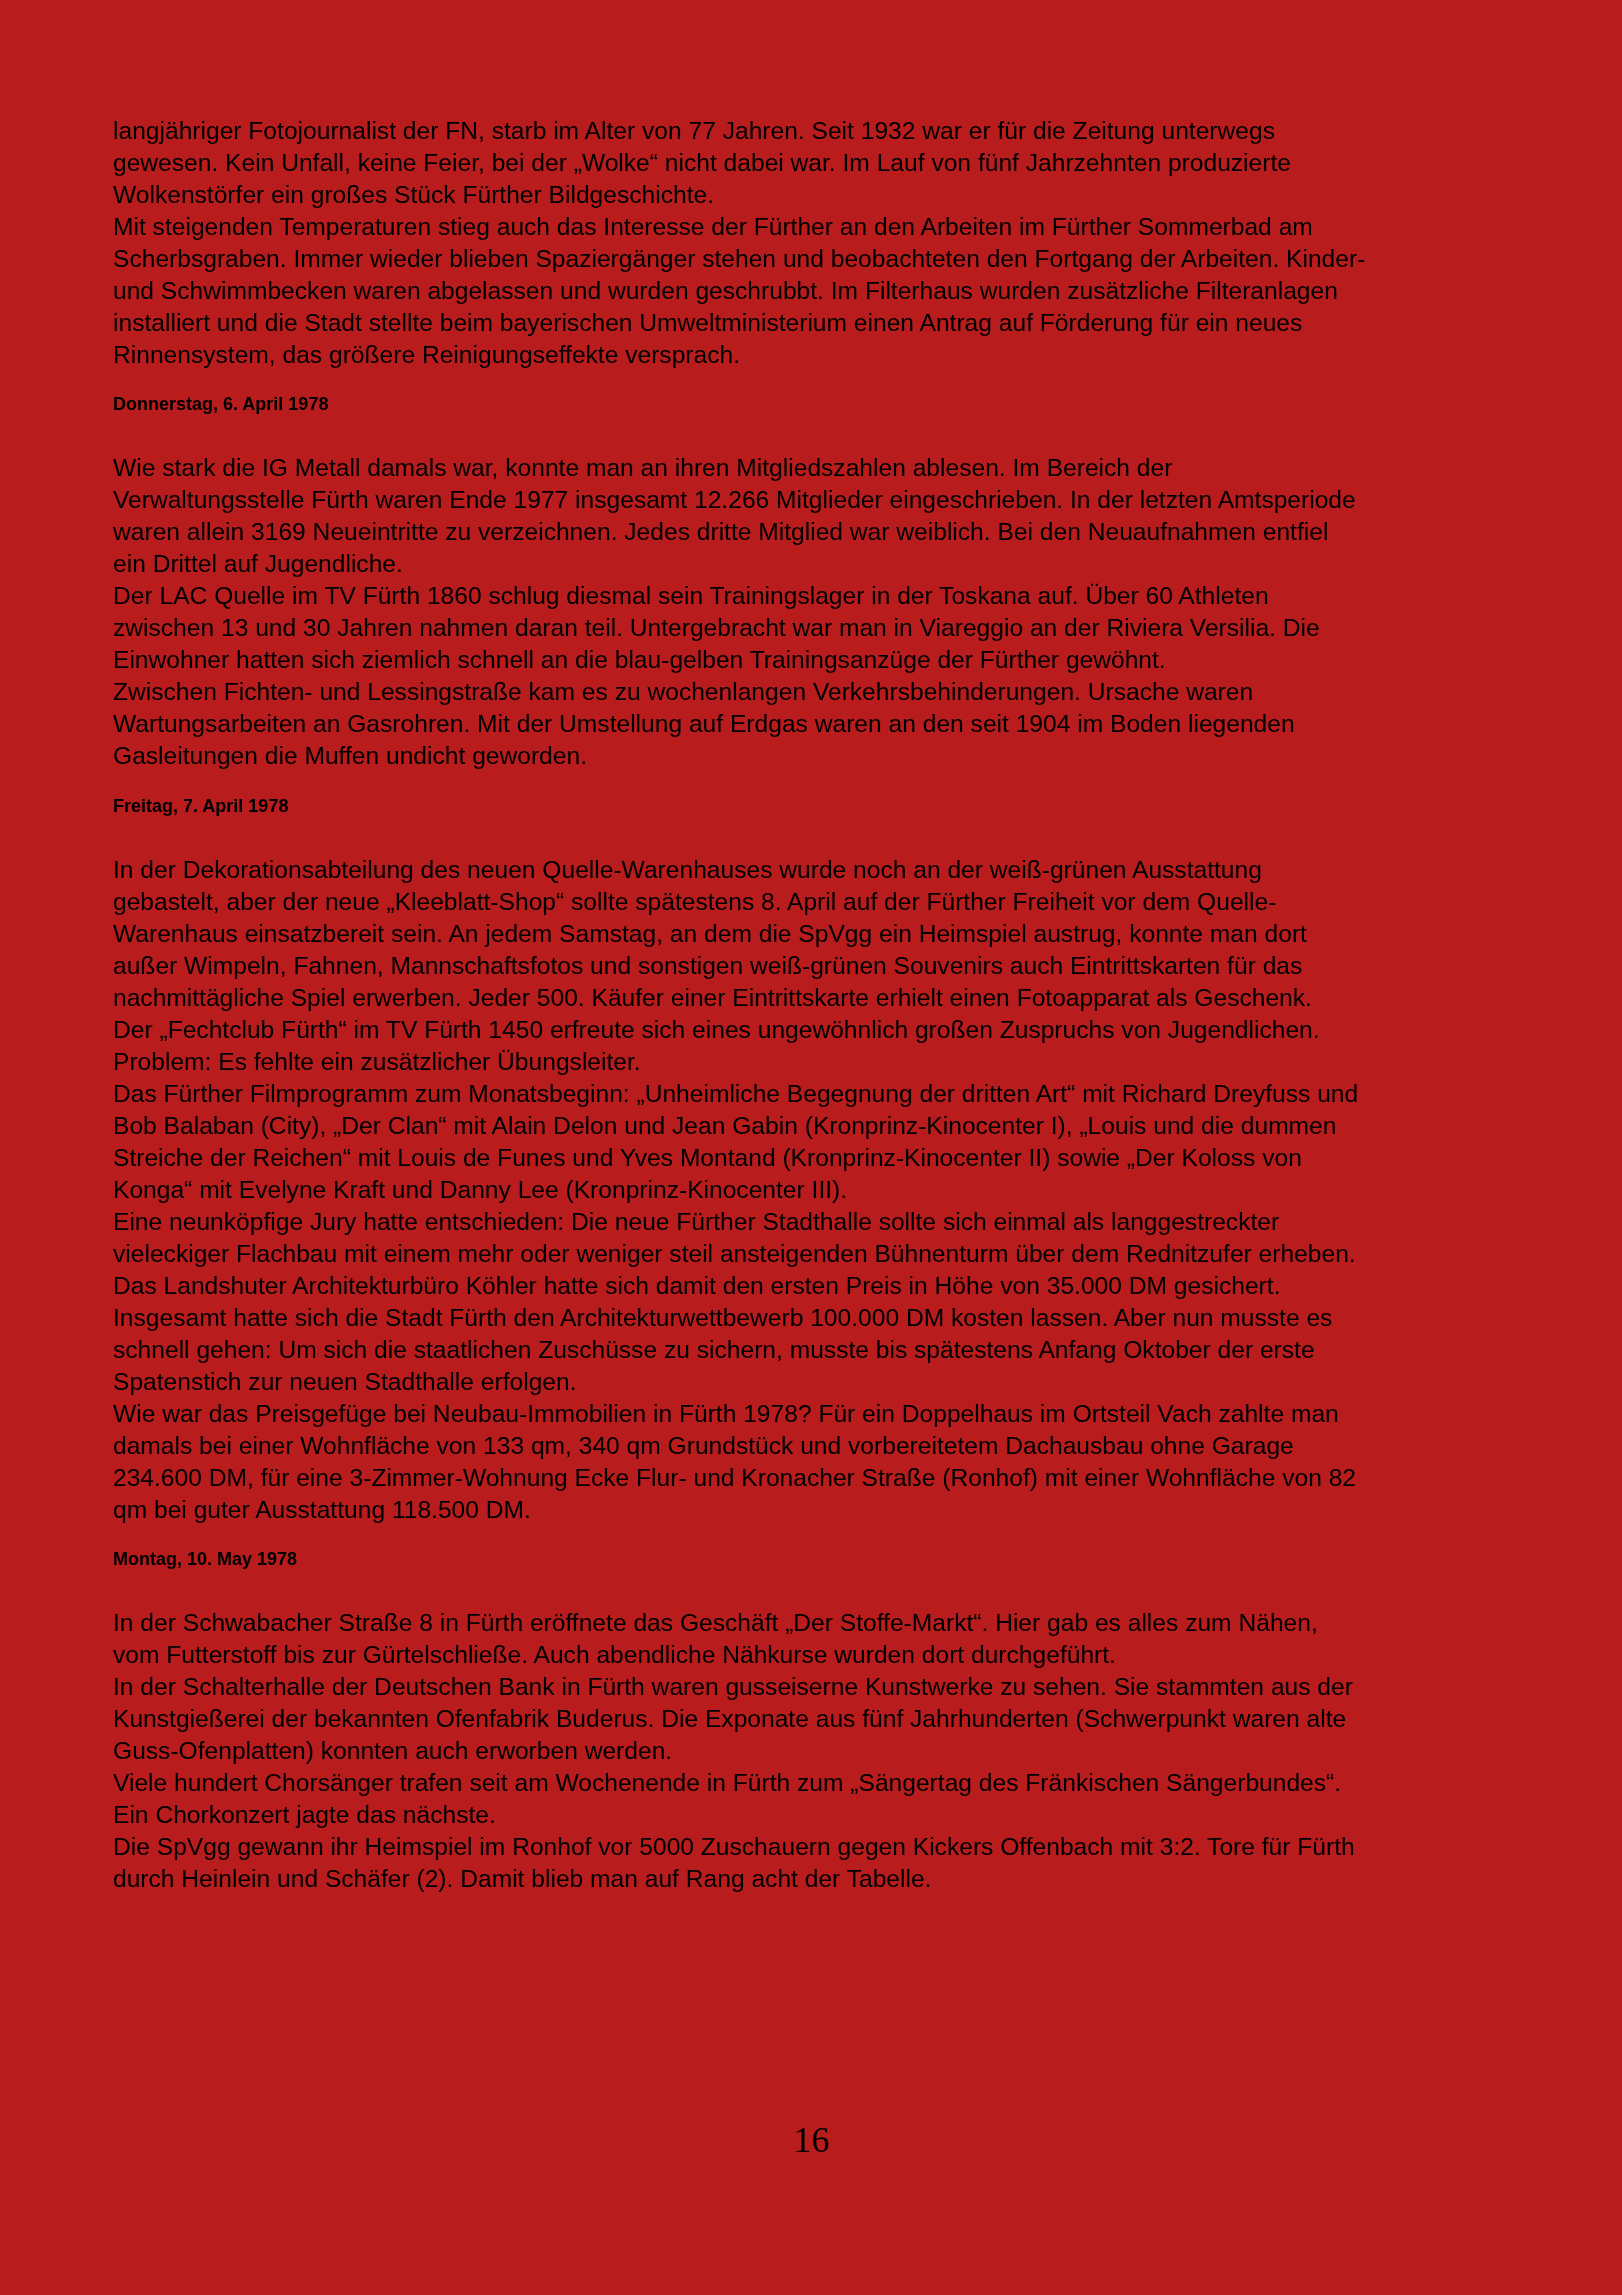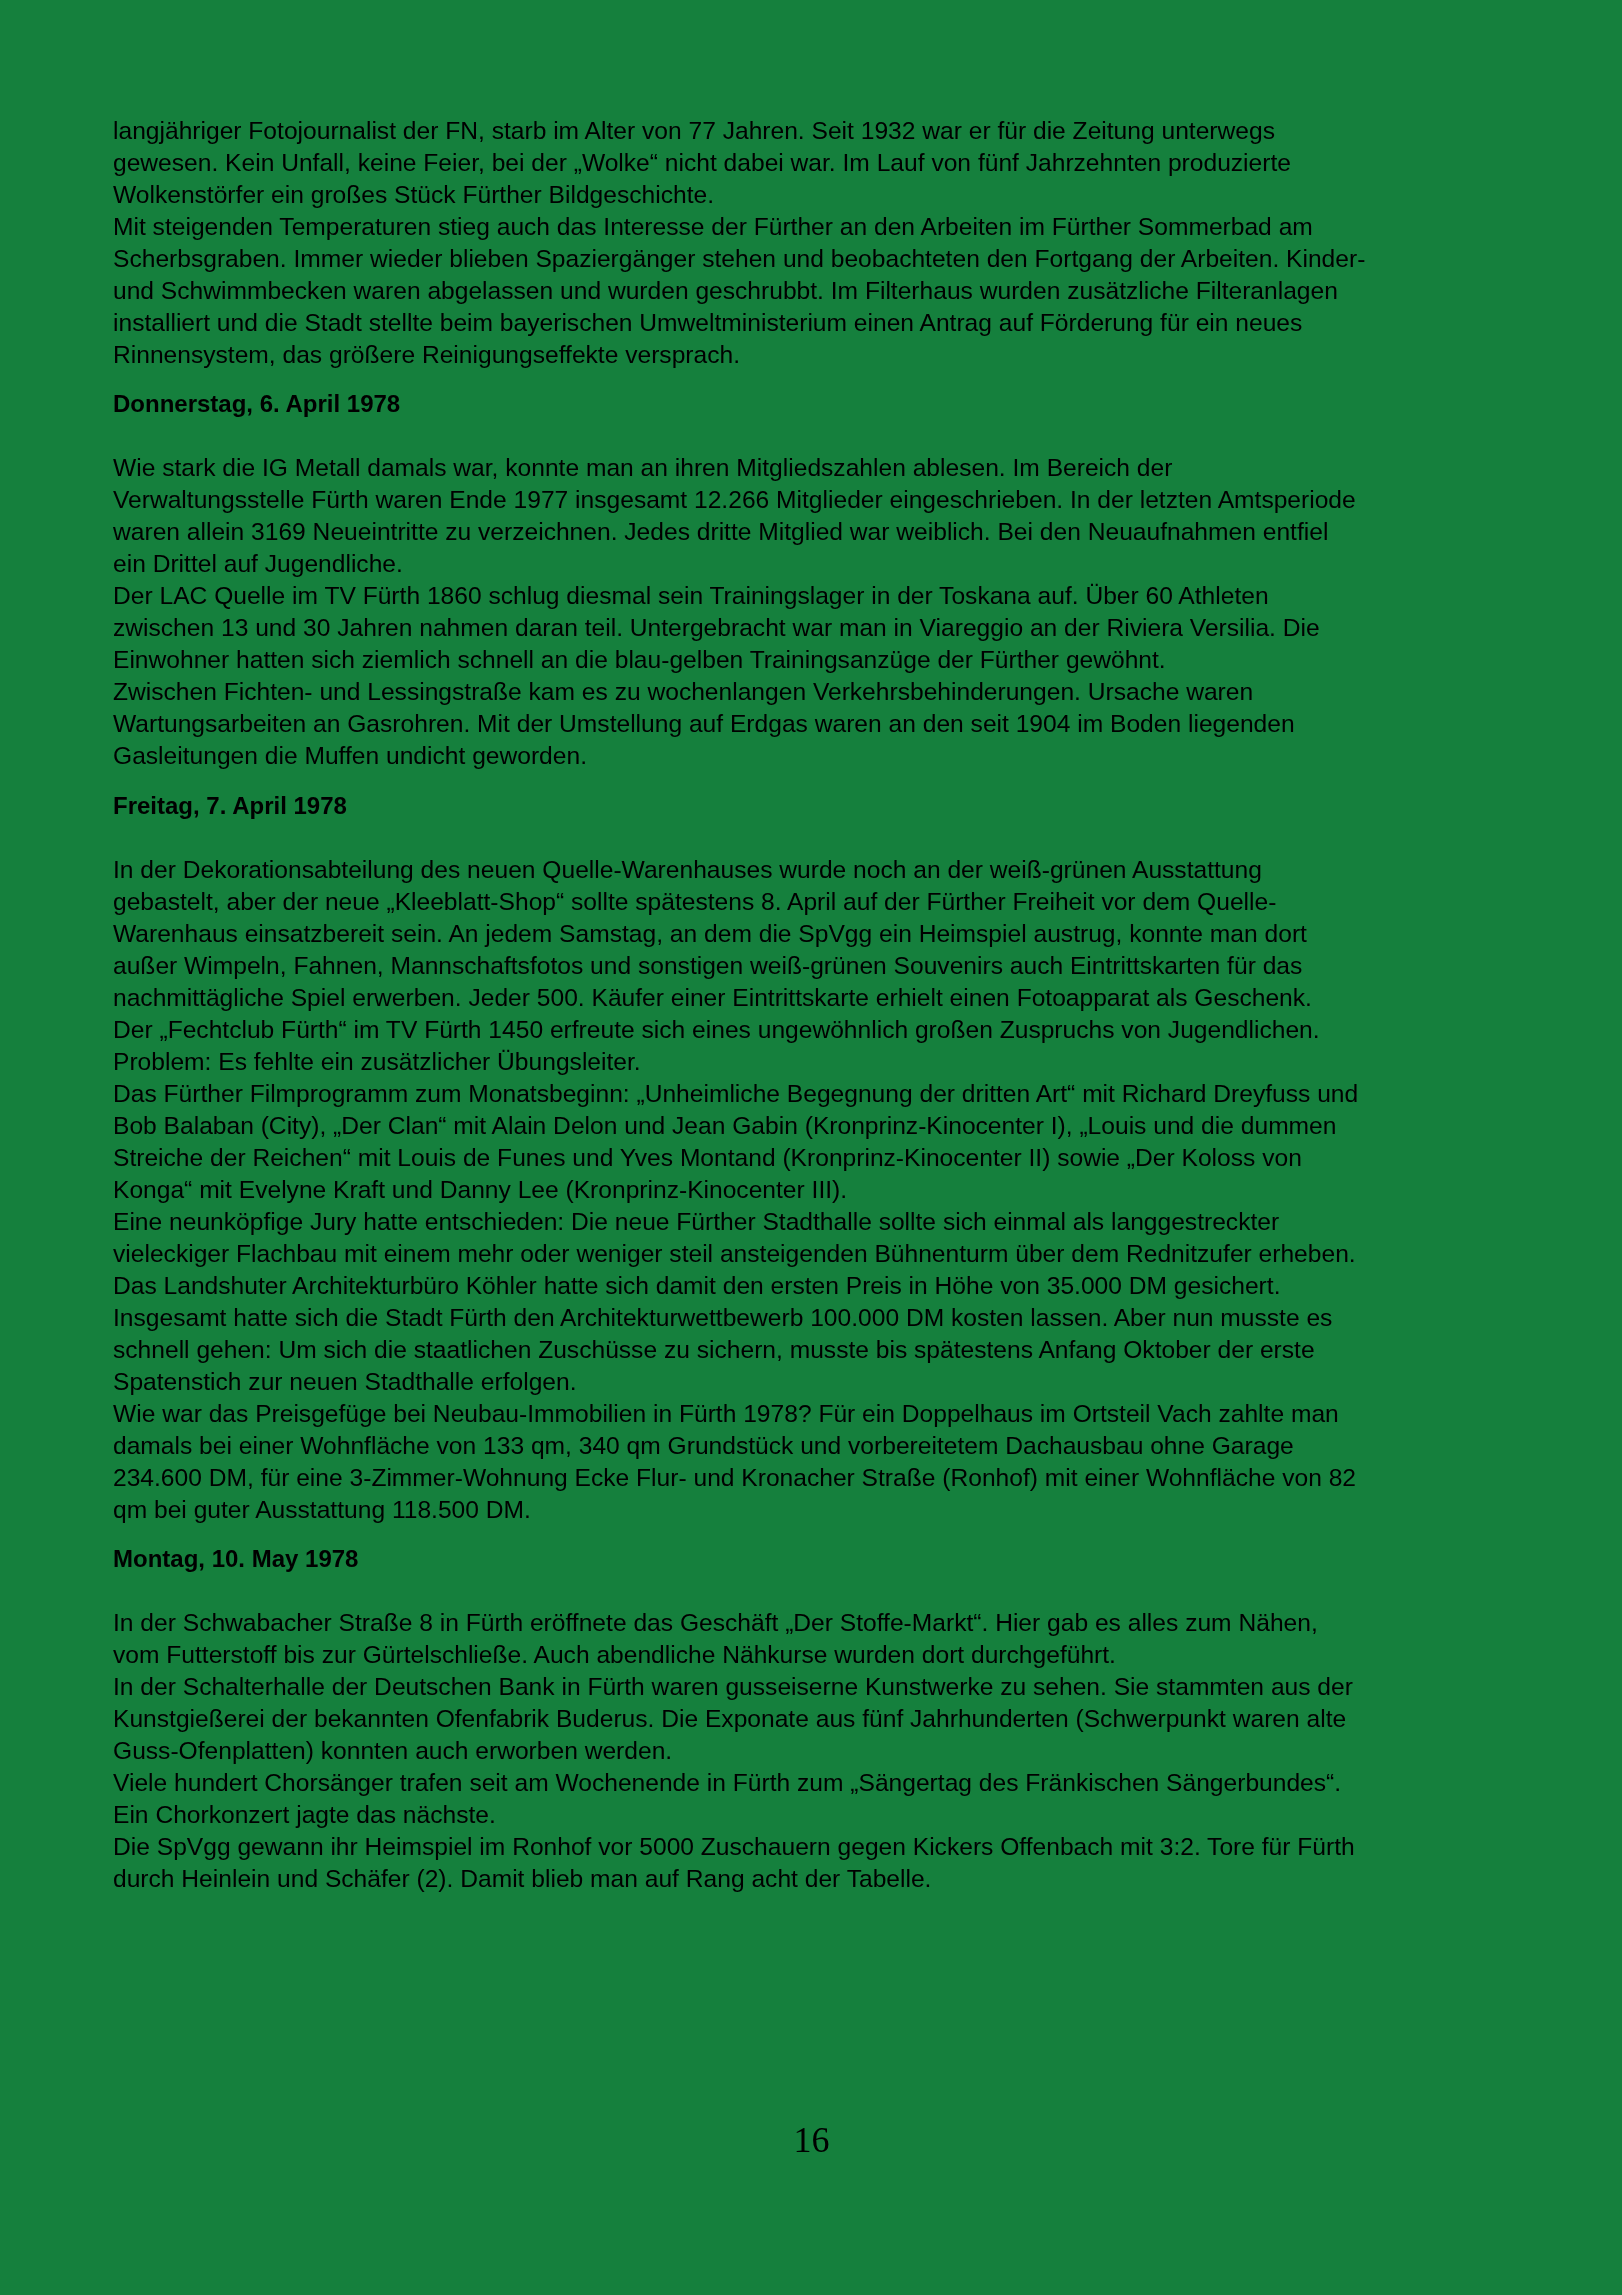--- a/index.html
+++ b/index.html
@@ -5,39 +5,39 @@
 <style>
   html, body {
     margin: 0;
     padding: 0;
     background: #ffffff;
   }
   .page {
     position: relative;
     width: 1623px;
     height: 2295px;
-    background: #15803d;
+    background: #b91c1c;
     color: #000000;
     font-family: "Liberation Sans", "DejaVu Sans", sans-serif;
     overflow: hidden;
   }
   .text-block {
     position: absolute;
     left: 113px;
     top: 115px;
     width: 1482px;
     font-size: 24.6px;
     line-height: 32px;
   }
   .text-block p {
     margin: 0;
     white-space: pre-line; 
   }
   .text-block h2 {
-    font-size: 24px;
+    font-size: 18px;
     line-height: 32px;
     font-weight: bold;
     margin: 17.4px 0 32px 0;
   }
   .page-number {
     position: absolute;
     top: 2122px;
     left: 0;
     width: 100%;
     text-align: center;

